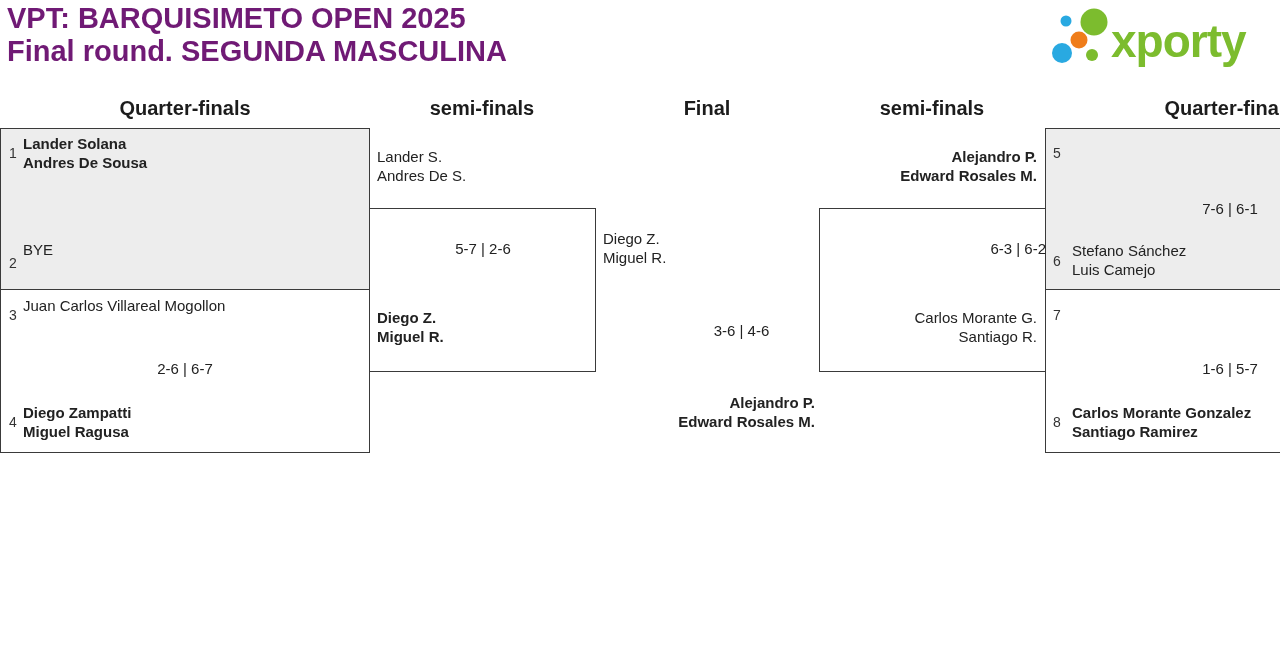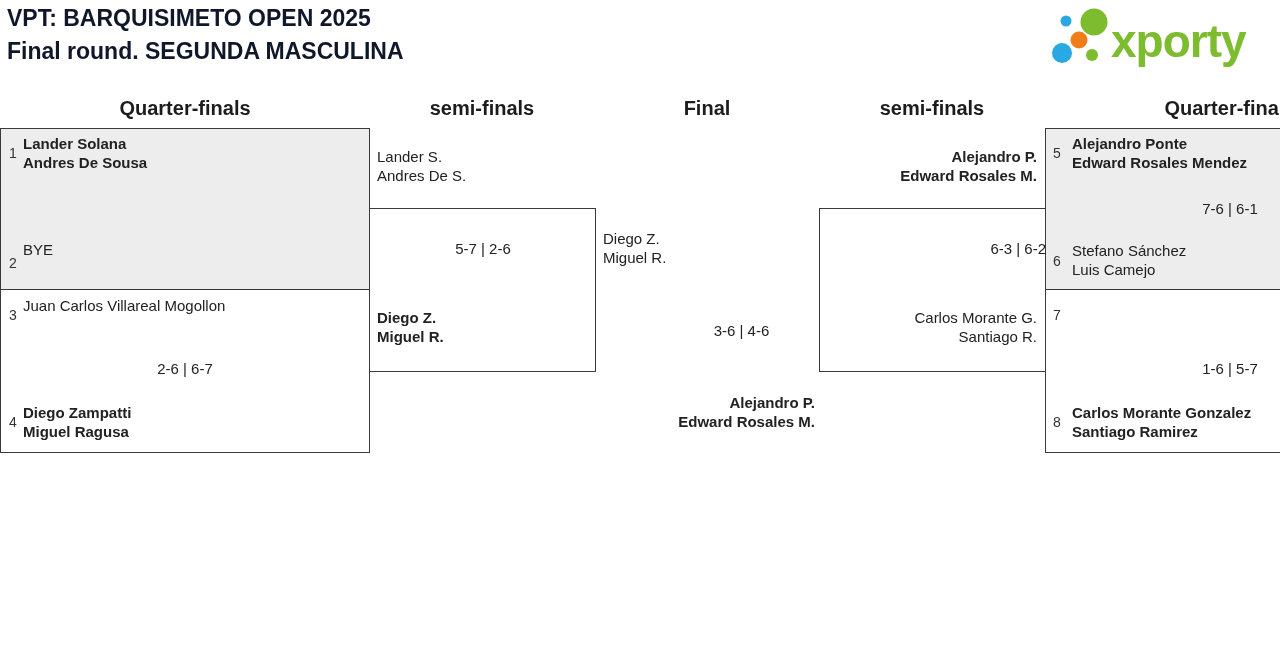--- a/index.html
+++ b/index.html
@@ -1,19 +1,19 @@
 <!DOCTYPE html>
 <html><head>
 <meta charset="utf-8">
 <style>
   html,body{margin:0;padding:0;background:#fff;}
   #page{position:relative;width:1280px;height:664px;overflow:hidden;background:#fff;
         font-family:"Liberation Sans",sans-serif;}
-  .title-line{position:absolute;left:7px;font-size:23px;line-height:28px;font-weight:700;
-        color:#0f172a;white-space:nowrap;}
+  .title-line{position:absolute;left:7px;font-size:29px;line-height:28px;font-weight:700;
+        color:#701a75;white-space:nowrap;}
   .round-header{position:absolute;top:97px;width:300px;text-align:center;font-size:20px;
         font-weight:700;color:#1c1c1c;white-space:nowrap;}
   .box{position:absolute;box-sizing:border-box;border:1px solid #3a3a3a;background:#fff;}
   .box.grey{background:#ededed;}
   .names{position:absolute;font-size:15px;line-height:19px;color:#222;white-space:nowrap;}
   .names.bold{font-weight:700;}
   .names.right{text-align:right;}
   .seed{position:absolute;width:18px;text-align:center;font-size:14px;line-height:19px;color:#333;}
   .score{position:absolute;text-align:center;font-size:15px;line-height:19px;color:#222;}
 </style>
@@ -92,24 +92,20 @@
     <div>Alejandro P.</div>
     <div>Edward Rosales M.</div>
   </div>
   <div class="score" style="left:820px;width:226px;top:239px;text-align:right;">6-3 | 6-2</div>
   <div class="names right" style="left:820px;width:217px;top:308px;">
     <div>Carlos Morante G.</div>
     <div>Santiago R.</div>
   </div>
 
   <div class="seed" style="left:1048px;top:144px;">5</div>
-  <div class="names bold" style="left:1072px;top:134px;">
-    <div>Alejandro Ponte</div>
-    <div>Edward Rosales Mendez</div>
-  </div>
   <div class="score" style="left:1045px;width:370px;top:199px;">7-6 | 6-1</div>
   <div class="seed" style="left:1048px;top:252px;">6</div>
   <div class="names" style="left:1072px;top:241px;">
     <div>Stefano Sánchez</div>
     <div>Luis Camejo</div>
   </div>
 
   <div class="seed" style="left:1048px;top:306px;">7</div>
   <div class="score" style="left:1045px;width:370px;top:359px;">1-6 | 5-7</div>
   <div class="seed" style="left:1048px;top:413px;">8</div>

